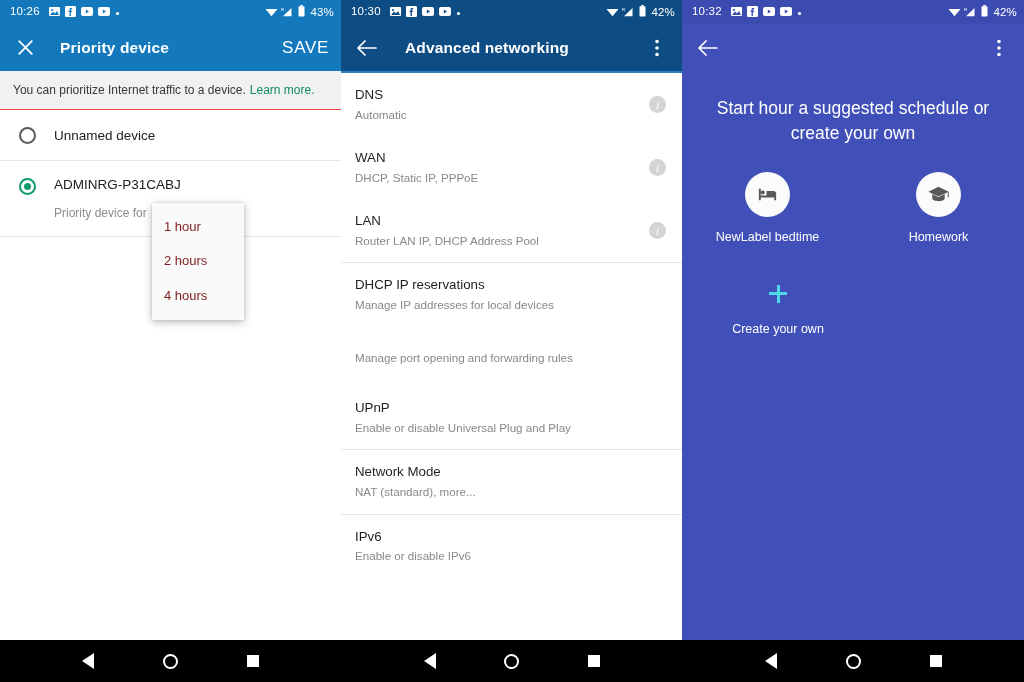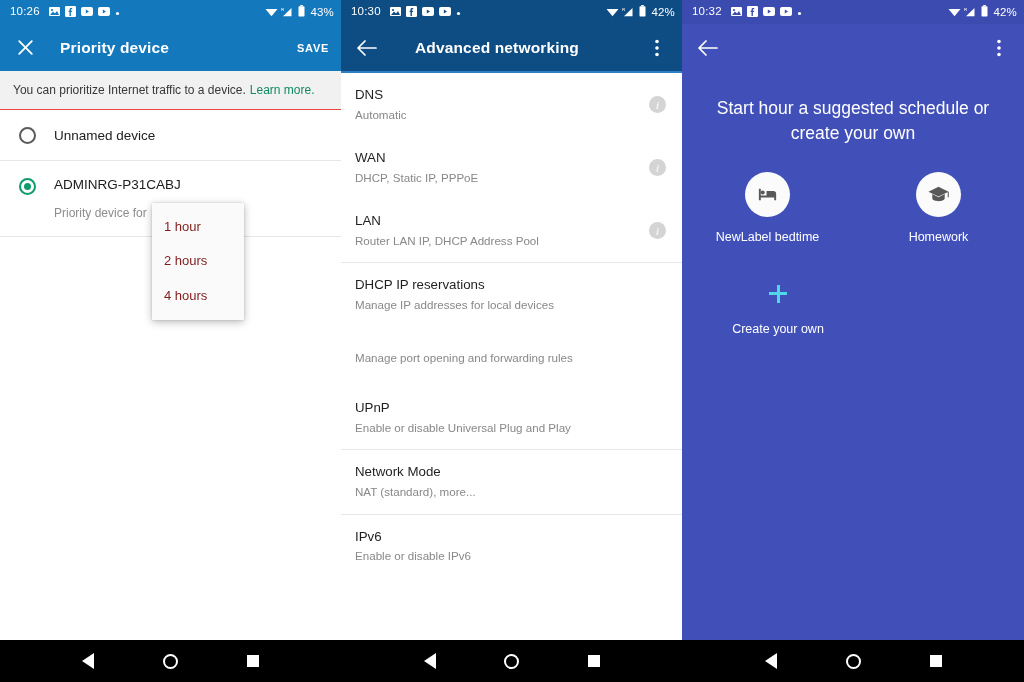--- a/index.html
+++ b/index.html
@@ -50,22 +50,22 @@
     color: #ffffff;
   }
   .appbar-title {
     font-size: 15.5px;
     font-weight: bold;
     margin-left: 22px;
     letter-spacing: 0.15px;
   }
   .appbar-action {
     margin-left: auto;
-    font-size: 11px;
-    font-weight: bold;
+    font-size: 17px;
+    font-weight: normal;
     letter-spacing: 0.7px;
   }
   .iconbtn {
     width: 26px; height: 26px;
     display: flex; align-items: center; justify-content: center;
     flex: 0 0 auto;
   }
 
   
   .p1 { background: #ffffff; }
@@ -120,21 +120,21 @@
     font-size: 13px;
     color: #7f1d1d;
     padding: 10px 0 10px 12px;
     line-height: 1.1;
   }
 
   
   .p2 { background: #ffffff; }
   .p2 .statusbar { background: #0e4d84; }
   .p2 .appbar { background: #0e4d84; }
-  .p2 .appbar-title { margin-left: 36px; }
+  .p2 .appbar-title { margin-left: 26px; }
   .accentline { height: 2px; background: #2c7fc4; flex: 0 0 2px; }
   .list { flex: 1; background: #ffffff; }
   .group { border-bottom: 1px solid #e7e7e7; }
   .group:last-child { border-bottom: none; }
   .litem {
     display: flex;
     align-items: center;
     padding: 14px 16px 14px 14px;
     min-height: 60px;
   }

